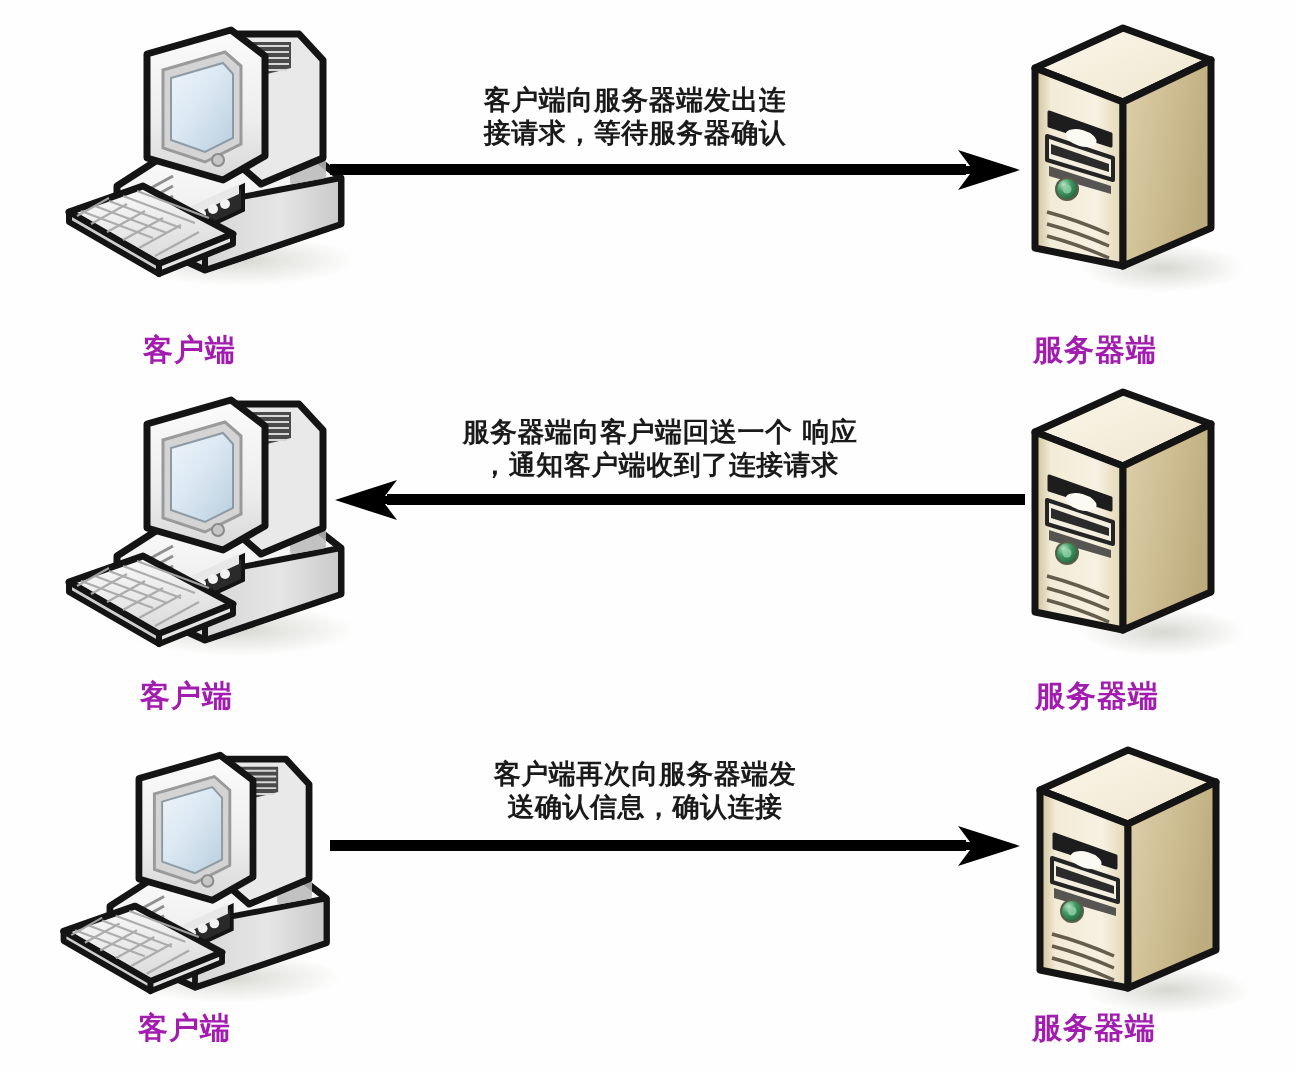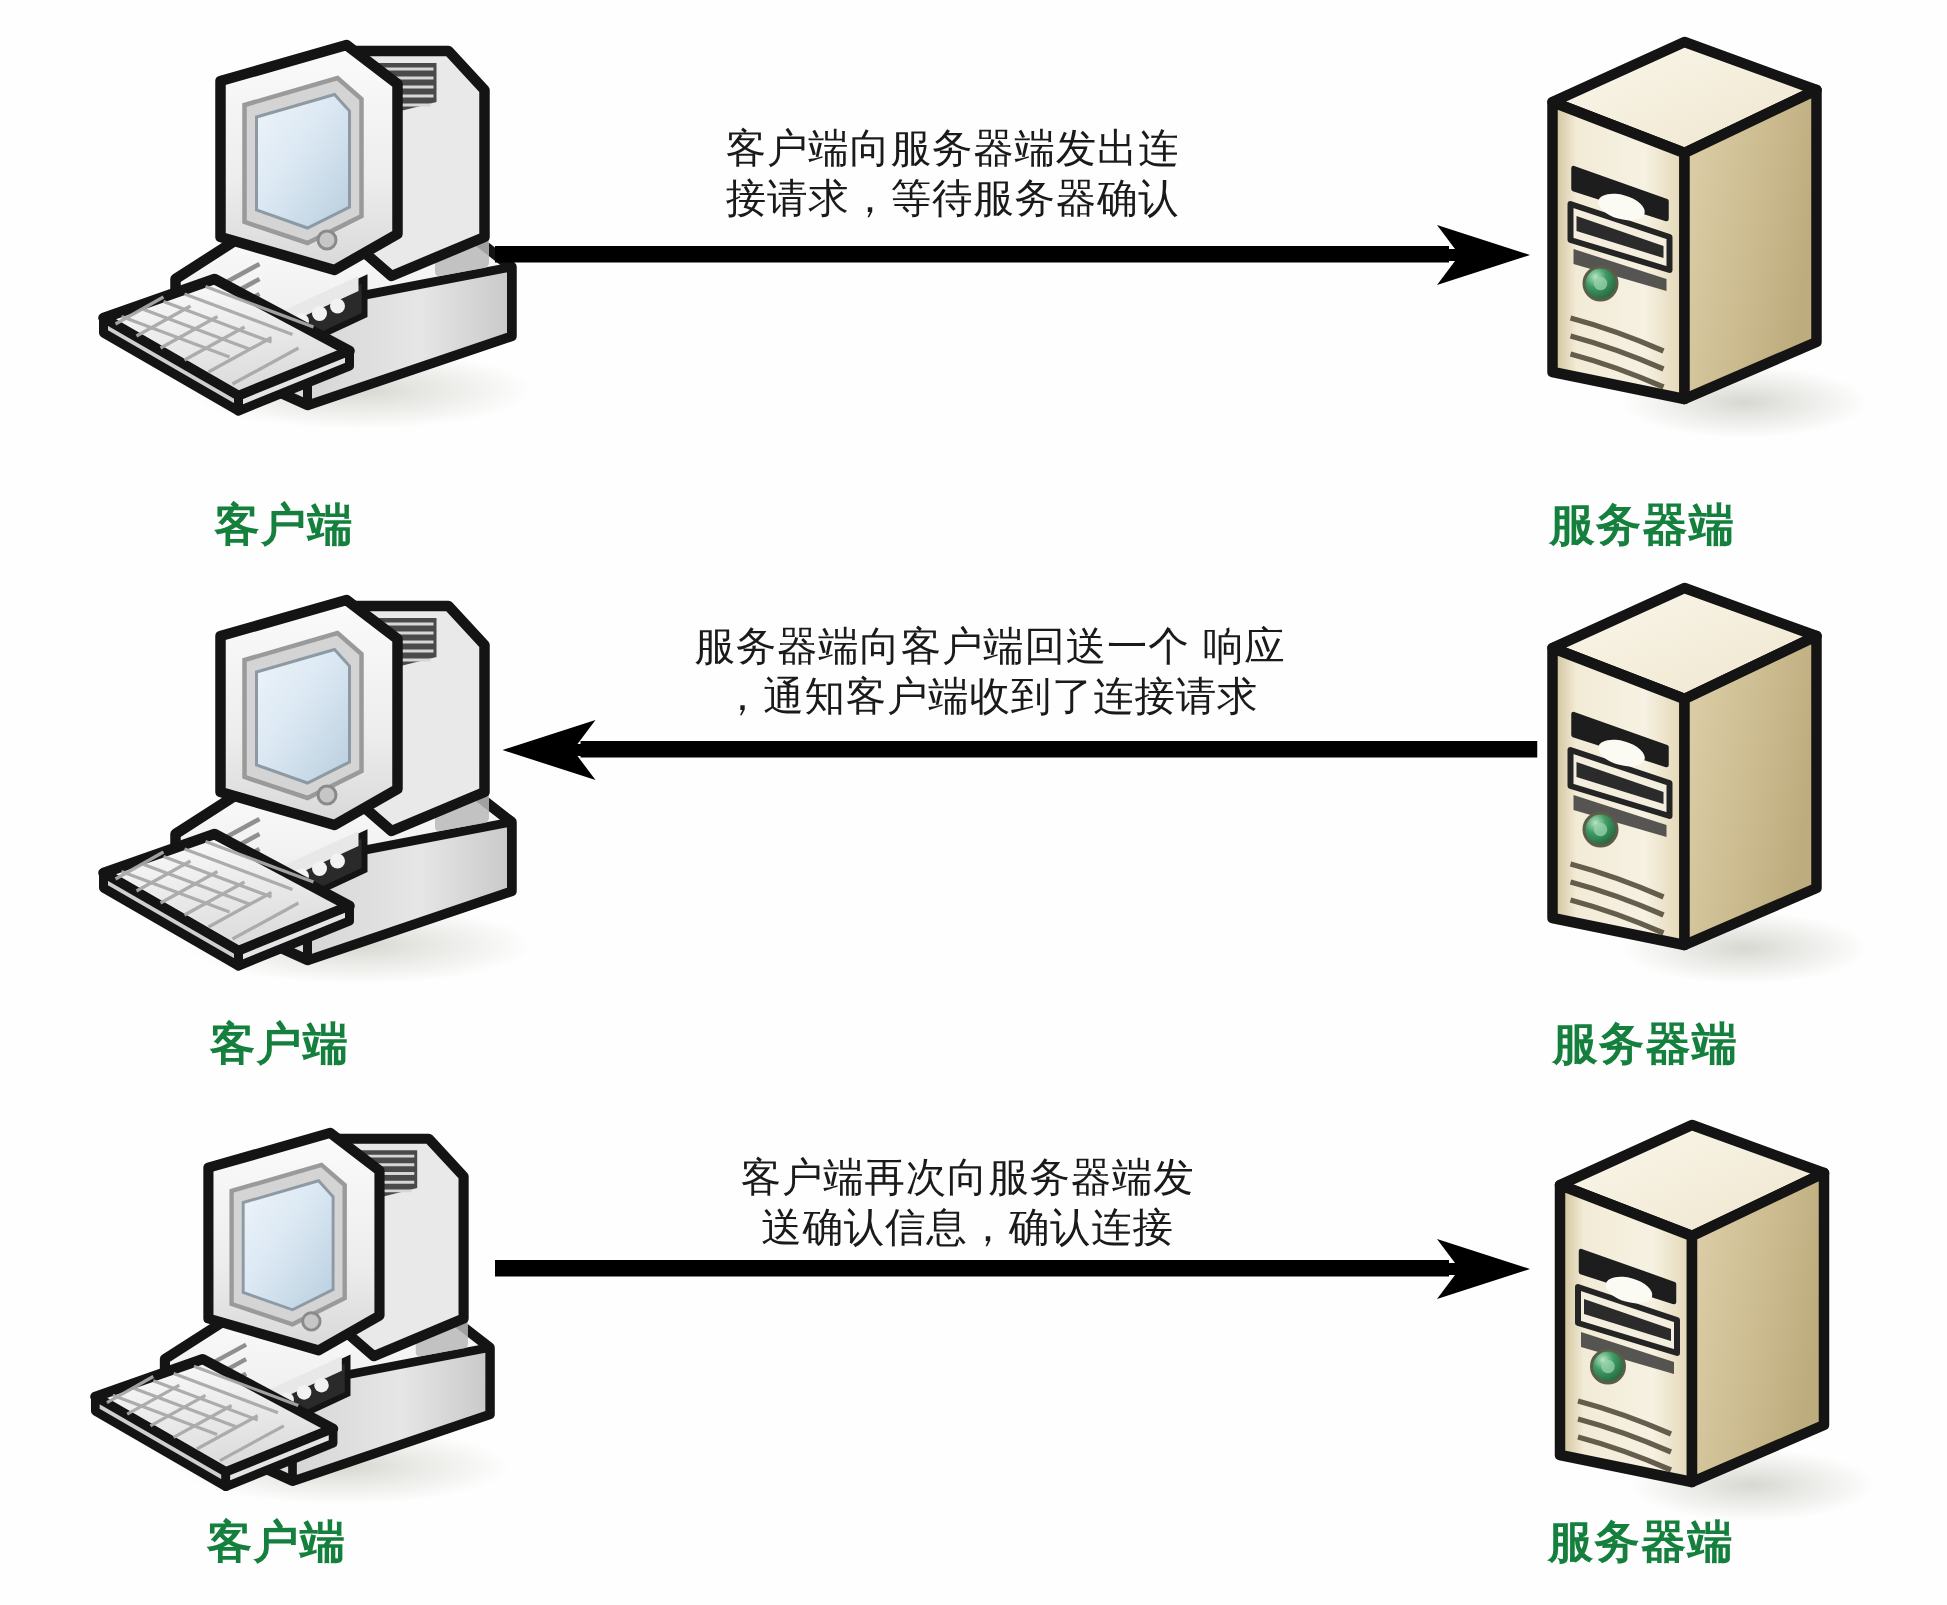--- a/index.html
+++ b/index.html
@@ -37,45 +37,45 @@
   .row-2 .client-node { left: 55px; top: 0px; }
   .row-2 .server-node { left: 995px; top: 2px; }
   .row-3 .client-node { left: 50px; top: -4px; width: 290px; height: 290px; }
   .row-3 .server-node { left: 1000px; top: 0px; }
 
   .node-label {
     position: absolute;
     font-family: "DejaVu Sans", "Liberation Sans", sans-serif;
     font-size: 30px;
     font-weight: 600;
-    color: #15803d;
+    color: #a21caf;
     white-space: nowrap;
     letter-spacing: 1px;
   }
   .client-label { left: 143px; top: 330px; }
   .server-label { left: 1033px; top: 330px; text-align: center; }
   .row-2 .client-label { left: 140px; top: 298px; }
   .row-2 .server-label { left: 1035px; top: 298px; }
   .row-3 .client-label { left: 138px; top: 270px; }
   .row-3 .server-label { left: 1032px; top: 270px; }
 
   .msg-text {
     position: absolute;
     font-family: "DejaVu Sans", "Liberation Sans", sans-serif;
     font-size: 27px;
-    font-weight: 400;
+    font-weight: 700;
     color: #1a1a1a;
     line-height: 1.22;
     text-align: center;
     white-space: pre-line;
     letter-spacing: 0.5px;
   }
   .msg-1 { left: 400px; top: 84px;  width: 470px; }
   .msg-2 { left: 390px; top: 38px;  width: 540px; text-align: center; }
-  .msg-3 { left: 410px; top: 32px;  width: 470px; }
+  .msg-3 { left: 410px; top: 20px;  width: 470px; }
 
   .arrow-svg {
     position: absolute;
     overflow: visible;
   }
   .arrow-1 { left: 330px; top: 148px; }
   .arrow-2 { left: 325px; top: 100px; }
   .arrow-3 { left: 330px; top: 86px; }
 
   svg { display: block; }

